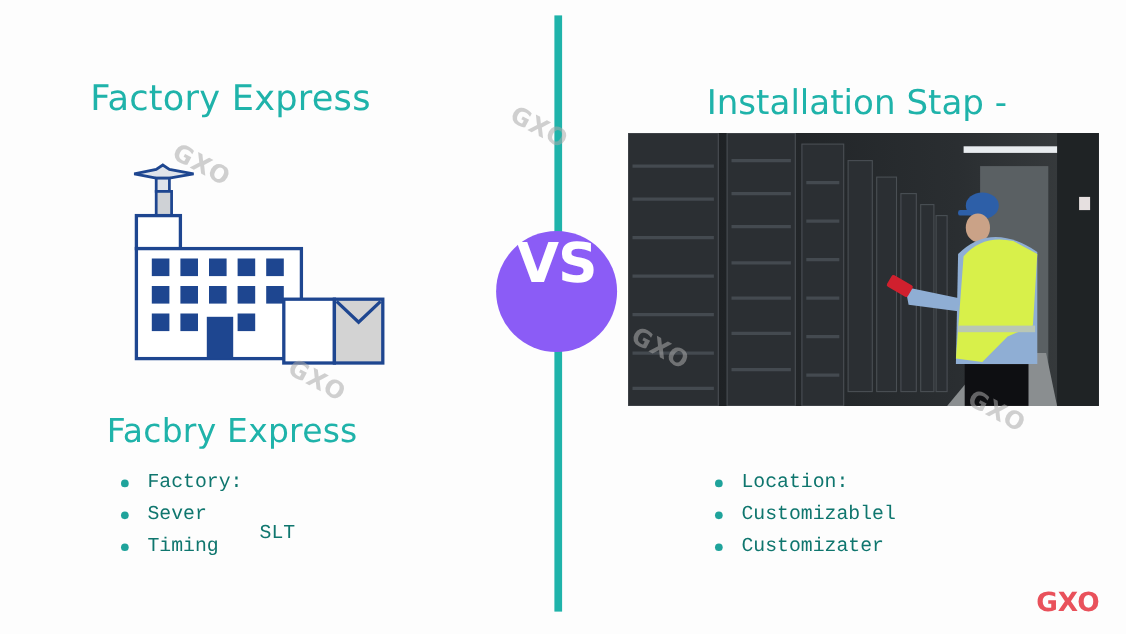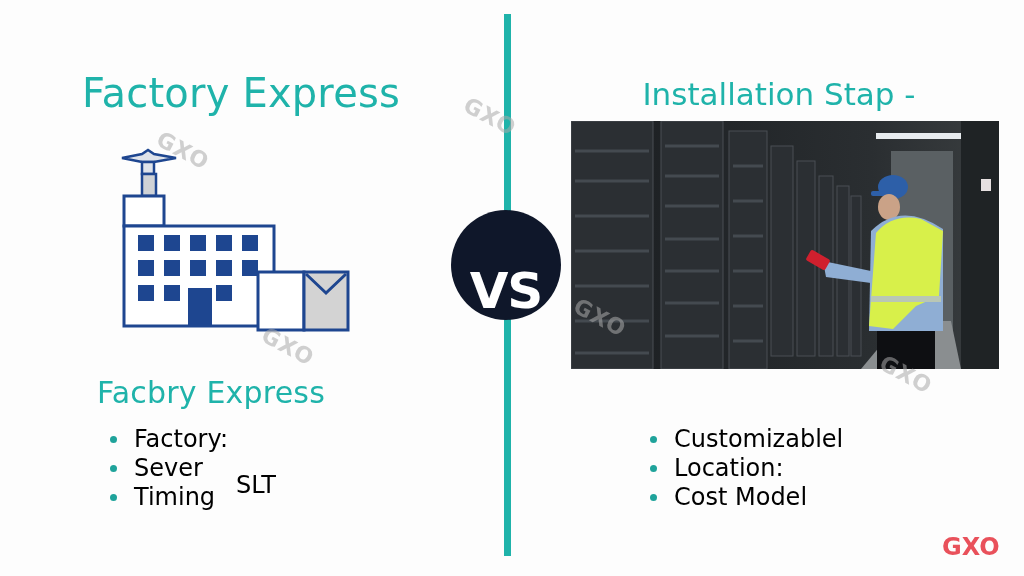--- a/index.html
+++ b/index.html
@@ -1,25 +1,25 @@
 <!DOCTYPE html>
 <html><head>
 <meta charset="utf-8">
 <style>
   html,body{margin:0;padding:0;}
   body{width:1024px;height:576px;background:#fdfdfd;position:relative;overflow:hidden;font-family:"DejaVu Sans","Liberation Sans",sans-serif;}
   .abs{position:absolute;}
-  .title{color:#1fb3aa;font-size:40px;letter-spacing:0.2px;white-space:nowrap;}
+  .title{color:#1fb3aa;font-size:32px;letter-spacing:0.2px;white-space:nowrap;}
   .title-right{color:#1fb3aa;font-size:31px;text-align:center;line-height:37px;white-space:nowrap;}
   .bullets{list-style:none;margin:0;padding:0;}
-  .bullets li{position:relative;padding-left:24px;font-size:24px;color:#000000;line-height:29px;height:29px;white-space:pre;}
+  .bullets li{position:relative;padding-left:24px;font-size:18px;color:#0f766e;line-height:29px;height:29px;white-space:pre;font-family:Liberation Mono, monospace;}
   .bullets li .dot{position:absolute;left:0;top:11px;width:7px;height:7px;border-radius:50%;background:#1fa39b;}
   .bullets li.gap{}
   .divider{left:504px;top:14px;width:7px;height:542px;background:#1fb3aa;}
-  .vs{left:451px;top:210px;width:110px;height:110px;border-radius:50%;background:#0f172a;color:#fff;font-weight:bold;font-size:50px;display:flex;align-items:flex-end;justify-content:center;letter-spacing:-1px;}
+  .vs{left:451px;top:210px;width:110px;height:110px;border-radius:50%;background:#8b5cf6;color:#fff;font-weight:bold;font-size:50px;display:flex;align-items:flex-start;justify-content:center;letter-spacing:-1px;}
   .photo{left:571px;top:121px;width:428px;height:248px;background:#121416;overflow:hidden;}
   .wm{color:rgba(170,170,170,0.55);font-weight:bold;font-size:22px;transform:rotate(28deg);letter-spacing:1px;}
   .brand{left:942px;top:533px;color:#e9515b;font-weight:bold;font-size:24px;}
 </style>
 </head>
 <body>
 
 <div class="abs title" style="left:82px;top:70px;">Factory Express</div>
 
 <div class="abs" style="left:118px;top:148px;width:234px;height:190px;">
@@ -128,23 +128,23 @@
     <path d="M300 110 Q330 80 372 108 L372 210 L298 210 Z" fill="#8faed4"></path>
     <path d="M305 112 Q322 92 350 98 L372 110 L368 175 L345 185 L322 208 L298 205 Z" fill="#d8f04a"></path>
     <rect x="300" y="175" width="70" height="6" fill="#b9c7b5"></rect>
     <rect x="306" y="210" width="58" height="38" fill="#0e0f12"></rect>
     <path d="M252 140 L300 150 L300 162 L255 156 Z" fill="#8faed4"></path>
     <rect x="236" y="133" width="22" height="12" rx="2" fill="#d0202e" transform="rotate(30 247 139)"></rect>
   </svg>
 </div>
 
 <ul class="abs bullets" style="left:650px;top:425px;">
+  <li><span class="dot"></span><span>Location:</span></li>
   <li><span class="dot"></span><span>Customizablel</span></li>
-  <li><span class="dot"></span><span>Location:</span></li>
-  <li class="gap"><span class="dot"></span><span>Cost Model</span></li>
+  <li><span class="dot"></span><span>Customizater</span></li>
 </ul>
 
 <div class="abs wm" style="left:155px;top:138px;">GXO</div>
 <div class="abs wm" style="left:462px;top:104px;">GXO</div>
 <div class="abs wm" style="left:260px;top:334px;">GXO</div>
 <div class="abs wm" style="left:572px;top:305px;">GXO</div>
 <div class="abs wm" style="left:878px;top:362px;">GXO</div>
 
 <div class="abs brand">GXO</div>
 

